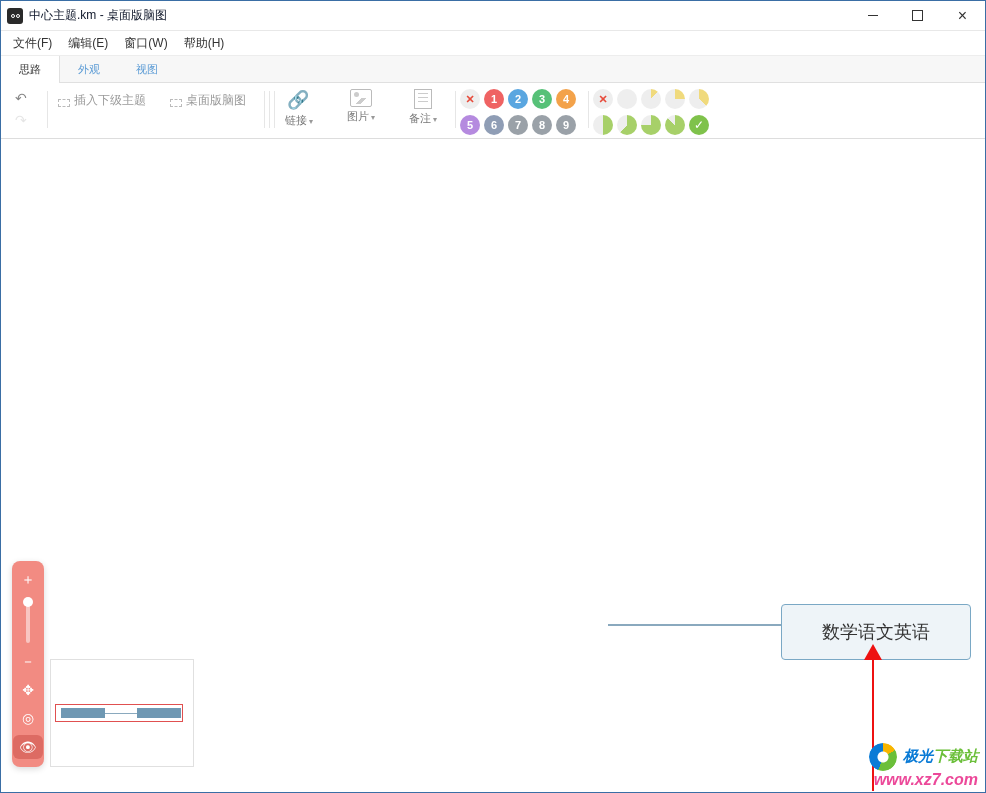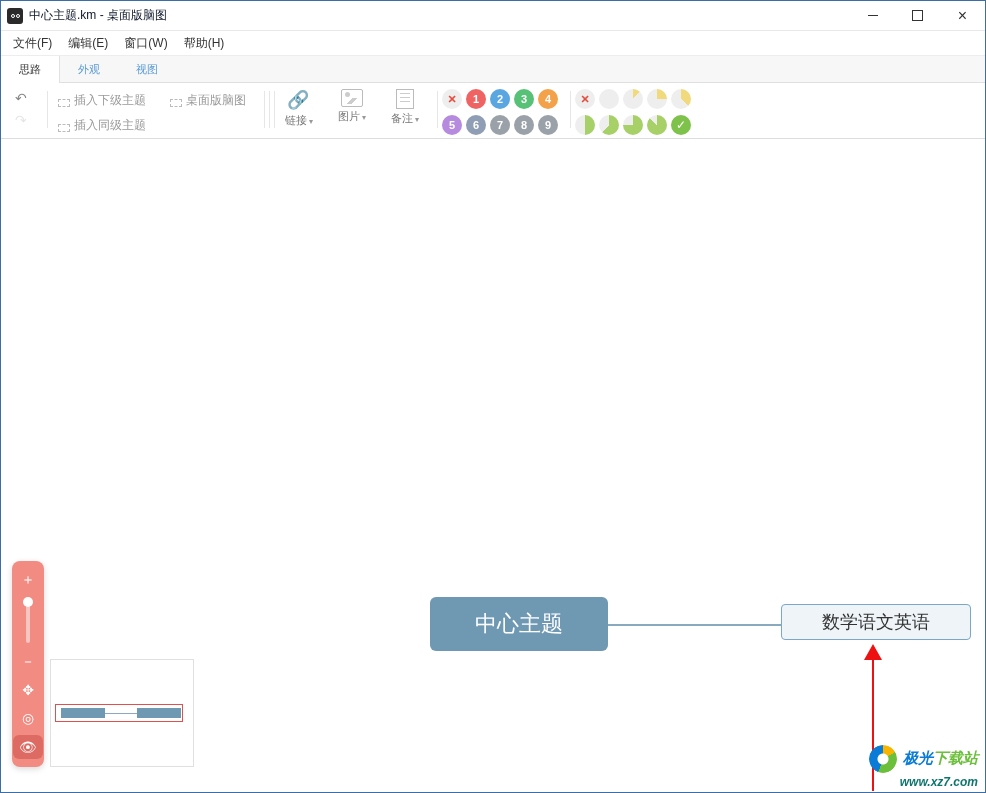--- a/index.html
+++ b/index.html
@@ -108,20 +108,21 @@
     padding:2px 10px 0 2px;
     position:relative;
   }
   .tb-sep{
     width:1px;background:#e6e6e6;margin:4px 2px 10px 2px;
   }
   .tb-btn{
     display:flex;align-items:center;gap:4px;
     padding:3px 6px;
     white-space:nowrap;
+    justify-content:flex-end;
   }
   .tb-col{display:flex;flex-direction:column;gap:2px;}
   .tb-vbtn{
     display:flex;flex-direction:column;align-items:center;gap:2px;
     padding:0 6px;
   }
   .tb-vbtn .lbl{font-size:11px;color:#777;}
   .tb-vbtn .caret{font-size:8px;color:#999;margin-left:2px;}
 
   
@@ -165,21 +166,21 @@
     left:428px;top:457px;
     width:178px;height:54px;
     background:#6f98b3;
     border-radius:6px;
     display:flex;align-items:center;justify-content:center;
     color:#fff;font-size:22px;
   }
   .node-child{
     position:absolute;
     left:779px;top:464px;
-    width:190px;height:36px;
+    width:190px;height:56px;
     background:#eef4f8;
     border:1px solid #7aa8c5;
     border-radius:4px;
     display:flex;align-items:center;justify-content:center;
     color:#333;font-size:18px;
   }
   .connector{
     position:absolute;
     left:606px;top:484px;
     width:173px;height:2px;
@@ -253,21 +254,21 @@
 
   
   .watermark{
     position:absolute;right:6px;bottom:2px;
     text-align:right;line-height:1.1;
     font-size:15px;font-weight:bold;
     font-style:italic;
   }
   .watermark .wm1{color:#0a7bd6;}
   .watermark .wm1 .g{color:#6bbf3a;}
-  .watermark .wm2{color:#0f766e;font-size:12px;}
+  .watermark .wm2{color:#ec4899;font-size:16px;}
   .watermark .swirl{
     display:inline-block;width:28px;height:28px;border-radius:50%;
     background:conic-gradient(#f7b500 0 60deg,#6bbf3a 60deg 200deg,#0a7bd6 200deg 360deg);
     vertical-align:middle;margin-right:2px;
     mask:radial-gradient(circle,transparent 5px,#000 6px);
     -webkit-mask:radial-gradient(circle,transparent 5px,#000 6px);
   }
 </style>
 </head>
 <body>
@@ -319,33 +320,29 @@
       <div style="display:flex;gap:12px;">
         <div class="tb-btn">
           <span class="ico ico-child"></span>
           <span>插入下级主题</span>
         </div>
         <div class="tb-btn">
           <span class="ico ico-parent"></span>
           <span>桌面版脑图</span>
         </div>
       </div>
-      <div class="tb-btn">
-        <span class="ico ico-sibling"></span>
-        <span>插入同级主题</span>
-      </div>
-    </div>
-  </div>
-  <div class="tb-sep"></div>
-
-  <div class="tb-sep"></div>
-
-  <div class="tb-sep"></div>
-
-  <div class="tb-group" style="gap:13px;text-align:right;">
+    </div>
+  </div>
+  <div class="tb-sep"></div>
+
+  <div class="tb-sep"></div>
+
+  <div class="tb-sep"></div>
+
+  <div class="tb-group" style="gap:22px;text-align:right;">
     <div class="tb-vbtn">
       <div class="big-ico link"></div>
       <div class="lbl"><span>链接</span><span class="caret">▾</span></div>
     </div>
     <div class="tb-vbtn">
       <div class="big-ico image"></div>
       <div class="lbl"><span>图片</span><span class="caret">▾</span></div>
     </div>
     <div class="tb-vbtn">
       <div class="big-ico note"></div>
@@ -386,23 +383,20 @@
         <div class="pie" style="background: conic-gradient(rgb(167, 208, 105) 0deg, rgb(167, 208, 105) 270deg, rgb(238, 238, 238) 270deg, rgb(238, 238, 238) 360deg);"></div>
         <div class="pie" style="background: conic-gradient(rgb(167, 208, 105) 0deg, rgb(167, 208, 105) 313.2deg, rgb(238, 238, 238) 313.2deg, rgb(238, 238, 238) 360deg);"></div>
         <div class="pie" style="background: rgb(127, 194, 75); color: rgb(255, 255, 255); display: flex; align-items: center; justify-content: center;">✓</div>
       </div>
   </div>
 
 </div>
 
 <div class="canvas">
   <div class="connector"></div>
-  <div class="node-root">
-    <span>中心主题</span>
-  </div>
   <div class="node-child">
     <span>数学语文英语</span>
   </div>
 
   <div class="arrow-line"></div>
   <div class="arrow-head"></div>
 
   <div class="nav-widget">
     <div class="nav-rail">
       <div class="rail-btn">＋</div>

